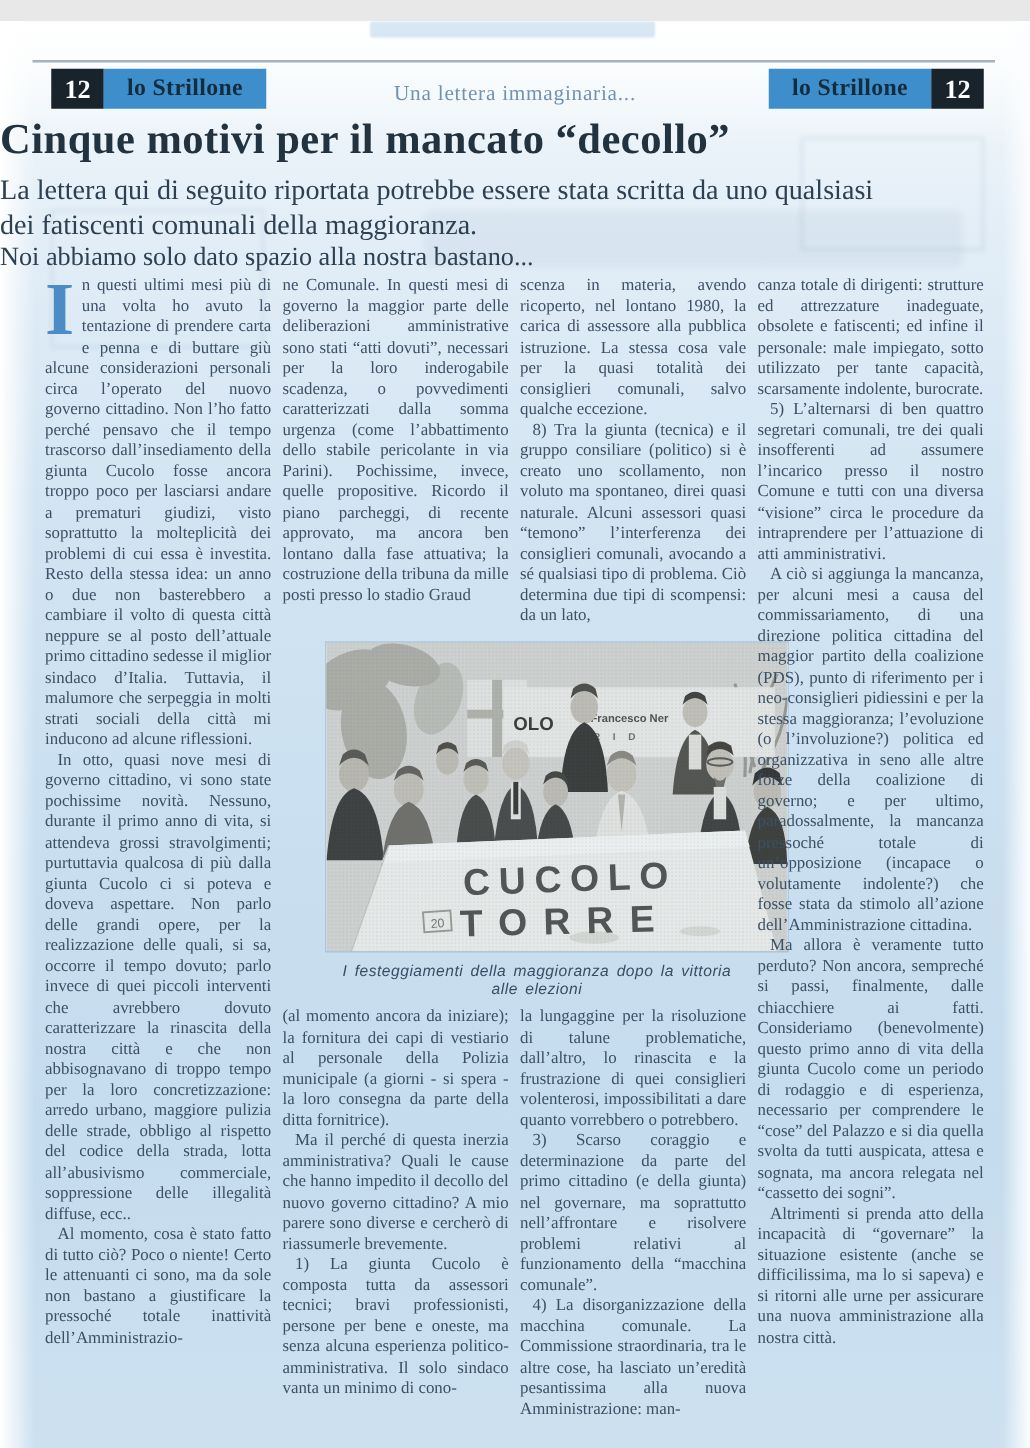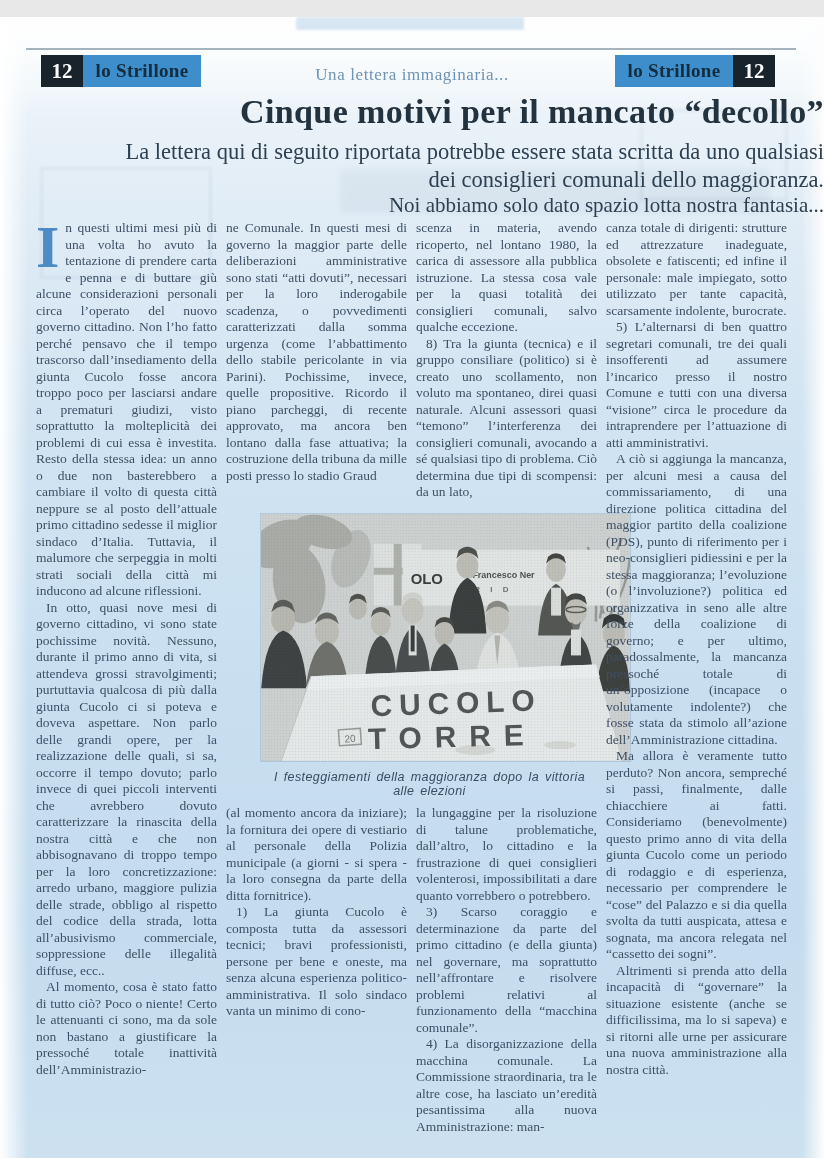--- a/index.html
+++ b/index.html
@@ -29,33 +29,33 @@
 
   
   .tab { position:absolute; top:38px; height:32px; display:flex; }
   .tab-left { left:41px; }
   .tab-right { left:615px; }
   .tab .num {
     width:42px; height:32px; background:#19232b; color:#ffffff;
     font-weight:bold; font-size:21px; display:flex; align-items:center; justify-content:center;
   }
   .tab .name {
-    width:118px; height:32px; background:#3e8ecb; color:#132c3e;
+    width:130px; height:32px; background:#3e8ecb; color:#132c3e;
     font-weight:bold; font-size:19px; display:flex; align-items:center; justify-content:center;
     letter-spacing:.3px;
   }
   .kicker {
     position:absolute; left:0; top:48px; width:824px; text-align:center;
     color:#6f93b3; font-size:17px; letter-spacing:.6px;
   }
   .headline {
-    position:absolute; left:0; top:76px; width:824px; text-align:right;
+    position:absolute; left:0; top:76px; width:824px; text-align:left;
     font-size:34px; font-weight:bold; color:#22323f; letter-spacing:.4px; white-space:nowrap;
   }
-  .sub { position:absolute; left:0; width:824px; text-align:right; color:#2e4152; white-space:nowrap; }
+  .sub { position:absolute; left:0; width:824px; text-align:left; color:#2e4152; white-space:nowrap; }
   .sub1 { top:122px; font-size:22.5px; }
   .sub2 { top:150px; font-size:22.5px; }
   .sub3 { top:176px; font-size:21px; }
 
   
   .col {
     position:absolute; width:181px; overflow:hidden;
     font-size:13.5px; line-height:16.5px; color:#3d5065;
     text-align:justify;
   }
@@ -98,22 +98,22 @@
     <div class="name">lo Strillone</div>
   </div>
   <div class="kicker">Una lettera immaginaria...</div>
   <div class="tab tab-right">
     <div class="name">lo Strillone</div>
     <div class="num">12</div>
   </div>
 
   <h1 class="headline">Cinque motivi per il mancato “decollo”</h1>
   <div class="sub sub1">La lettera qui di seguito riportata potrebbe essere stata scritta da uno qualsiasi</div>
-  <div class="sub sub2">dei consiglieri comunali dello maggioranza.</div>
-  <div class="sub sub3">Noi abbiamo solo dato spazio lotta nostra fantasia...</div>
+  <div class="sub sub2">dei fatiscenti comunali della maggioranza.</div>
+  <div class="sub sub3">Noi abbiamo solo dato spazio alla nostra bastano...</div>
 
   <div class="col col-1">
     <p class="drop"><span class="dropcap">I</span><span>n questi ultimi mesi più di una volta ho avuto la tentazione di prendere carta e penna e di buttare giù alcune considerazioni personali circa l’operato del nuovo governo cittadino. Non l’ho fatto perché pensavo che il tempo trascorso dall’insediamento della giunta Cucolo fosse ancora troppo poco per lasciarsi andare a prematuri giudizi, visto soprattutto la molteplicità dei problemi di cui essa è investita. Resto della stessa idea: un anno o due non basterebbero a cambiare il volto di questa città neppure se al posto dell’attuale primo cittadino sedesse il miglior sindaco d’Italia. Tuttavia, il malumore che serpeggia in molti strati sociali della città mi inducono ad alcune riflessioni.</span></p>
     <p>In otto, quasi nove mesi di governo cittadino, vi sono state pochissime novità. Nessuno, durante il primo anno di vita, si attendeva grossi stravolgimenti; purtuttavia qualcosa di più dalla giunta Cucolo ci si poteva e doveva aspettare. Non parlo delle grandi opere, per la realizzazione delle quali, si sa, occorre il tempo dovuto; parlo invece di quei piccoli interventi che avrebbero dovuto caratterizzare la rinascita della nostra città e che non abbisognavano di troppo tempo per la loro concretizzazione: arredo urbano, maggiore pulizia delle strade, obbligo al rispetto del codice della strada, lotta all’abusivismo commerciale, soppressione delle illegalità diffuse, ecc..</p>
     <p>Al momento, cosa è stato fatto di tutto ciò? Poco o niente! Certo le attenuanti ci sono, ma da sole non bastano a giustificare la pressoché totale inattività dell’Amministrazio-</p>
   </div>
 
   <div class="col col-2t">
     <p class="cont">ne Comunale. In questi mesi di governo la maggior parte delle deliberazioni amministrative sono stati “atti dovuti”, necessari per la loro inderogabile scadenza, o povvedimenti caratterizzati dalla somma urgenza (come l’abbattimento dello stabile pericolante in via Parini). Pochissime, invece, quelle propositive. Ricordo il piano parcheggi, di recente approvato, ma ancora ben lontano dalla fase attuativa; la costruzione della tribuna da mille posti presso lo stadio Graud</p>
   </div>
@@ -235,26 +235,27 @@
         <text x="192" y="234" text-anchor="middle" font-family="Liberation Sans, sans-serif" font-weight="bold" font-size="30" letter-spacing="13" fill="#3c3c38" opacity="0.9" transform="rotate(-1.5 192 234)">TORRE</text>
       </g>
 
       <rect width="370" height="248" fill="url(#halftone)"></rect>
       <rect width="370" height="248" fill="#7ba3cc" opacity="0.09"></rect>
     </svg>
     <figcaption class="caption">I festeggiamenti della maggioranza dopo la vittoria alle elezioni</figcaption>
   </figure>
 
   <div class="col col-2b">
-    <p class="cont">(al momento ancora da iniziare); la fornitura dei opere di vestiario al personale della Polizia municipale (a giorni - si spera - la loro consegna da parte della ditta fornitrice).</p>
+    <p class="cont">(al momento ancora da iniziare); la fornitura dei capi di vestiario al personale della Polizia municipale (a giorni - si spera - la loro consegna da parte della ditta fornitrice).</p>
+    <p>Ma il perché di questa inerzia amministrativa? Quali le cause che hanno impedito il decollo del nuovo governo cittadino? A mio parere sono diverse e cercherò di riassumerle brevemente.</p>
     <p>1) La giunta Cucolo è composta tutta da assessori tecnici; bravi professionisti, persone per bene e oneste, ma senza alcuna esperienza politico-amministrativa. Il solo sindaco vanta un minimo di cono-</p>
   </div>
 
   <div class="col col-3b">
-    <p class="cont">la lungaggine per la risoluzione di talune problematiche, dall’altro, lo cittadino e la frustrazione di quei consiglieri volenterosi, impossibilitati a dare quanto vorrebbero o potrebbero.</p>
+    <p class="cont">la lungaggine per la risoluzione di talune problematiche, dall’altro, lo rinascita e la frustrazione di quei consiglieri volenterosi, impossibilitati a dare quanto vorrebbero o potrebbero.</p>
     <p>3) Scarso coraggio e determinazione da parte del primo cittadino (e della giunta) nel governare, ma soprattutto nell’affrontare e risolvere problemi relativi al funzionamento della “macchina comunale”.</p>
     <p>4) La disorganizzazione della macchina comunale. La Commissione straordinaria, tra le altre cose, ha lasciato un’eredità pesantissima alla nuova Amministrazione: man-</p>
   </div>
 
   <div class="col col-4">
     <p class="cont">canza totale di dirigenti: strutture ed attrezzature inadeguate, obsolete e fatiscenti; ed infine il personale: male impiegato, sotto utilizzato per tante capacità, scarsamente indolente, burocrate.</p>
     <p>5) L’alternarsi di ben quattro segretari comunali, tre dei quali insofferenti ad assumere l’incarico presso il nostro Comune e tutti con una diversa “visione” circa le procedure da intraprendere per l’attuazione di atti amministrativi.</p>
     <p>A ciò si aggiunga la mancanza, per alcuni mesi a causa del commissariamento, di una direzione politica cittadina del maggior partito della coalizione (PDS), punto di riferimento per i neo-consiglieri pidiessini e per la stessa maggioranza; l’evoluzione (o l’involuzione?) politica ed organizzativa in seno alle altre forze della coalizione di governo; e per ultimo, paradossalmente, la mancanza pressoché totale di un’opposizione (incapace o volutamente indolente?) che fosse stata da stimolo all’azione dell’Amministrazione cittadina.</p>
     <p>Ma allora è veramente tutto perduto? Non ancora, sempreché si passi, finalmente, dalle chiacchiere ai fatti. Consideriamo (benevolmente) questo primo anno di vita della giunta Cucolo come un periodo di rodaggio e di esperienza, necessario per comprendere le “cose” del Palazzo e si dia quella svolta da tutti auspicata, attesa e sognata, ma ancora relegata nel “cassetto dei sogni”.</p>
     <p>Altrimenti si prenda atto della incapacità di “governare” la situazione esistente (anche se difficilissima, ma lo si sapeva) e si ritorni alle urne per assicurare una nuova amministrazione alla nostra città.</p>

